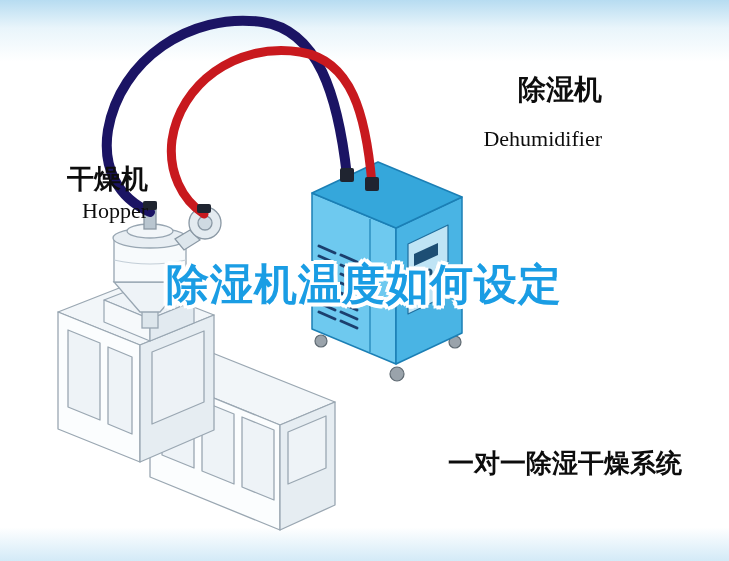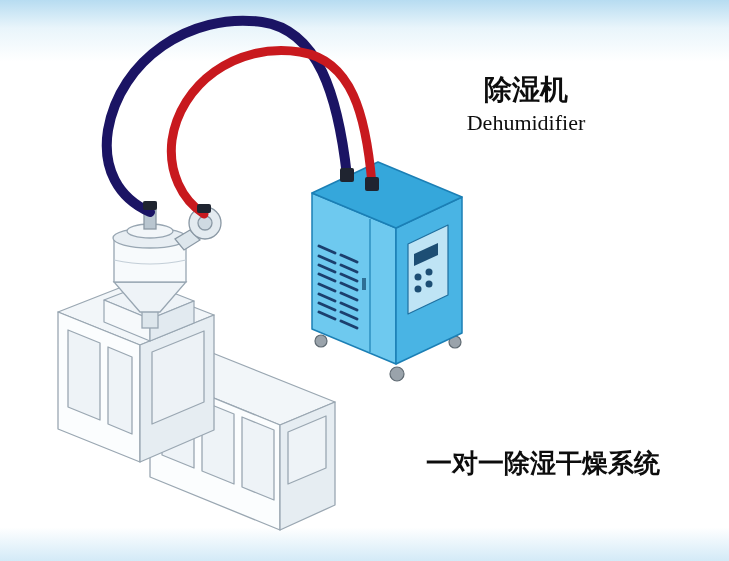--- a/index.html
+++ b/index.html
@@ -2,29 +2,29 @@
 <html><head>
 <meta charset="utf-8">
 <style>
   html,body { margin:0; padding:0; background:#ffffff; }
   .canvas {
     position:relative; width:729px; height:561px; overflow:hidden;
     background: linear-gradient(180deg,#b7dcf1 0%, #e9f5fb 5%, #ffffff 11%, #ffffff 94%, #d3eaf7 100%);
     font-family:"Liberation Sans", sans-serif;
   }
   .art { position:absolute; left:0; top:0; width:729px; height:561px; }
-  .label-block { position:absolute; text-align:center; color:#0d0d0d; line-height:1.15; }
+  .label-block { position:absolute; text-align:right; color:#0d0d0d; line-height:1.15; }
   .zh { font-weight:bold; font-family:"Liberation Sans", sans-serif; }
   .en { font-family:"Liberation Serif", serif; font-weight:normal; }
   #hopper-label { left:48px; top:164px; width:100px; }
   #hopper-label .zh { font-size:27px; }
   #hopper-label .en { font-size:22px; margin-top:3px; }
   #dehu-label { left:450px; top:74px; width:152px; }
   #dehu-label .zh { font-size:28px; }
-  #dehu-label .en { font-size:22px; margin-top:4px; }
+  #dehu-label .en { font-size:22px; margin-top:20px; }
   #headline {
     position:absolute; left:166px; top:256px; white-space:nowrap;
     font-size:43px; font-weight:bold; letter-spacing:1px; color:#1a9de4;
     font-family:"Liberation Sans", sans-serif;
     text-shadow:
       -3px -3px 0 #fff, 3px -3px 0 #fff, -3px 3px 0 #fff, 3px 3px 0 #fff,
       0 -4px 0 #fff, 0 4px 0 #fff, -4px 0 0 #fff, 4px 0 0 #fff;
   }
   #caption { left:404px; top:449px; width:278px; }
   #caption .zh { font-size:26px; }
@@ -118,24 +118,29 @@
     <path d="M204,214 C182,200 168,172 172,140 C180,85 235,42 300,52 C352,60 366,115 372,184" fill="none" stroke="#c8191e" stroke-width="9" stroke-linecap="round"></path>
 
     <g fill="#1f2430">
       <rect x="340" y="168" width="14" height="14" rx="2"></rect>
       <rect x="365" y="177" width="14" height="14" rx="2"></rect>
       <rect x="143" y="201" width="14" height="9" rx="2"></rect>
       <rect x="197" y="204" width="14" height="9" rx="2"></rect>
     </g>
   </svg>
 
+  <div class="label-block" id="hopper-label">
+    <div class="zh">干燥机</div>
+    <div class="en">Hopper</div>
+  </div>
 
   <div class="label-block" id="dehu-label">
     <div class="zh">除湿机</div>
     <div class="en">Dehumidifier</div>
   </div>
 
+  <div id="headline">除湿机温度如何设定</div>
 
   <div class="label-block" id="caption">
     <div class="zh">一对一除湿干燥系统</div>
   </div>
 
 </div>
 
 </body></html>

